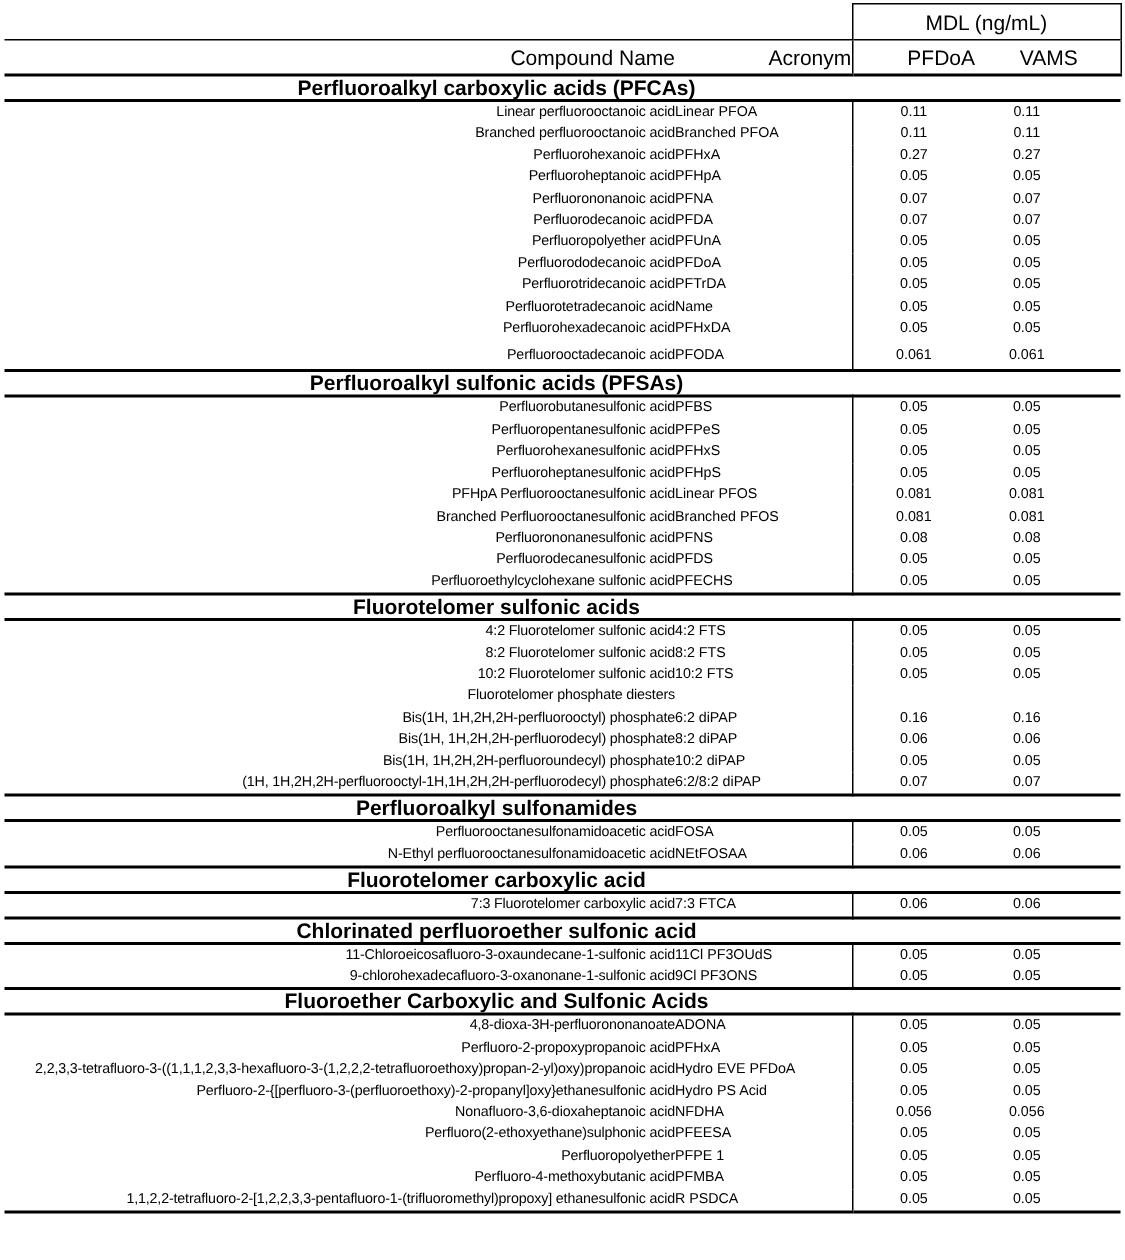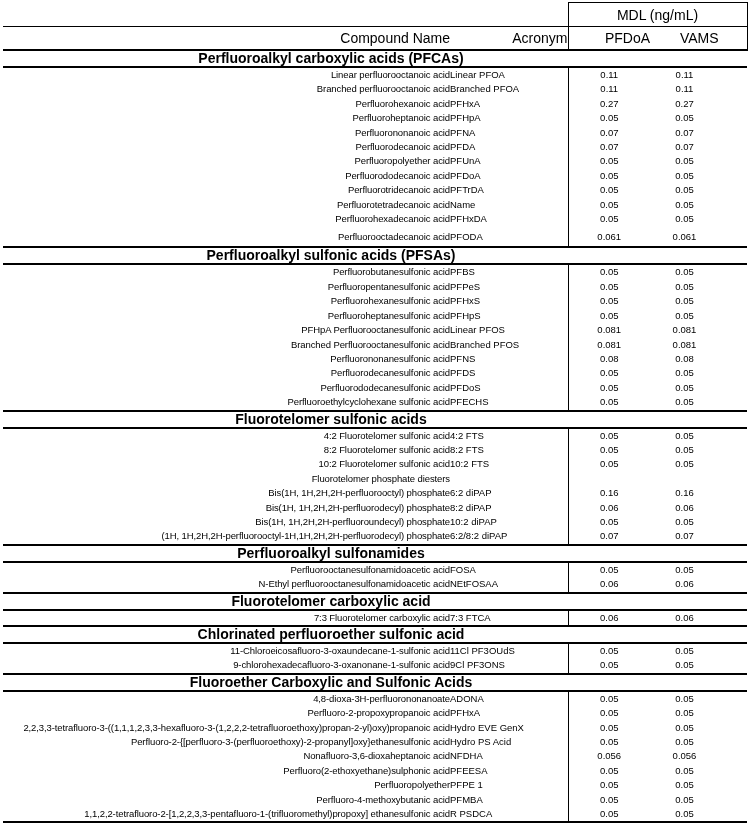--- a/index.html
+++ b/index.html
@@ -212,26 +212,20 @@
           <td class="td-serum">0.08</td>
           <td class="td-vams">0.08</td>
         </tr>
         <tr class="data-row">
           <td class="td-name">Perfluorodecanesulfonic acid</td>
           <td class="td-acr">PFDS</td>
           <td class="td-serum">0.05</td>
           <td class="td-vams">0.05</td>
         </tr>
         <tr class="data-row">
-          <td class="td-name">Perfluorododecanesulfonic acid</td>
-          <td class="td-acr">PFDoS</td>
-          <td class="td-serum">0.05</td>
-          <td class="td-vams">0.05</td>
-        </tr>
-        <tr class="data-row">
           <td class="td-name">Perfluoroethylcyclohexane sulfonic acid</td>
           <td class="td-acr">PFECHS</td>
           <td class="td-serum">0.05</td>
           <td class="td-vams">0.05</td>
         </tr>
       </tbody>
       <tbody>
         <tr>
           <td colspan="4" class="section-title">Fluorotelomer sulfonic acids</td>
         </tr>
@@ -340,21 +334,21 @@
           <td class="td-vams">0.05</td>
         </tr>
         <tr class="data-row">
           <td class="td-name">Perfluoro-2-propoxypropanoic acid</td>
           <td class="td-acr">PFHxA</td>
           <td class="td-serum">0.05</td>
           <td class="td-vams">0.05</td>
         </tr>
         <tr class="data-row">
           <td class="td-name">2,2,3,3-tetrafluoro-3-((1,1,1,2,3,3-hexafluoro-3-(1,2,2,2-tetrafluoroethoxy)propan-2-yl)oxy)propanoic acid</td>
-          <td class="td-acr">Hydro EVE GenX</td>
+          <td class="td-acr">Hydro EVE PFDoA</td>
           <td class="td-serum">0.05</td>
           <td class="td-vams">0.05</td>
         </tr>
         <tr class="data-row">
           <td class="td-name">Perfluoro-2-{[perfluoro-3-(perfluoroethoxy)-2-propanyl]oxy}ethanesulfonic acid</td>
           <td class="td-acr">Hydro PS Acid</td>
           <td class="td-serum">0.05</td>
           <td class="td-vams">0.05</td>
         </tr>
         <tr class="data-row">

